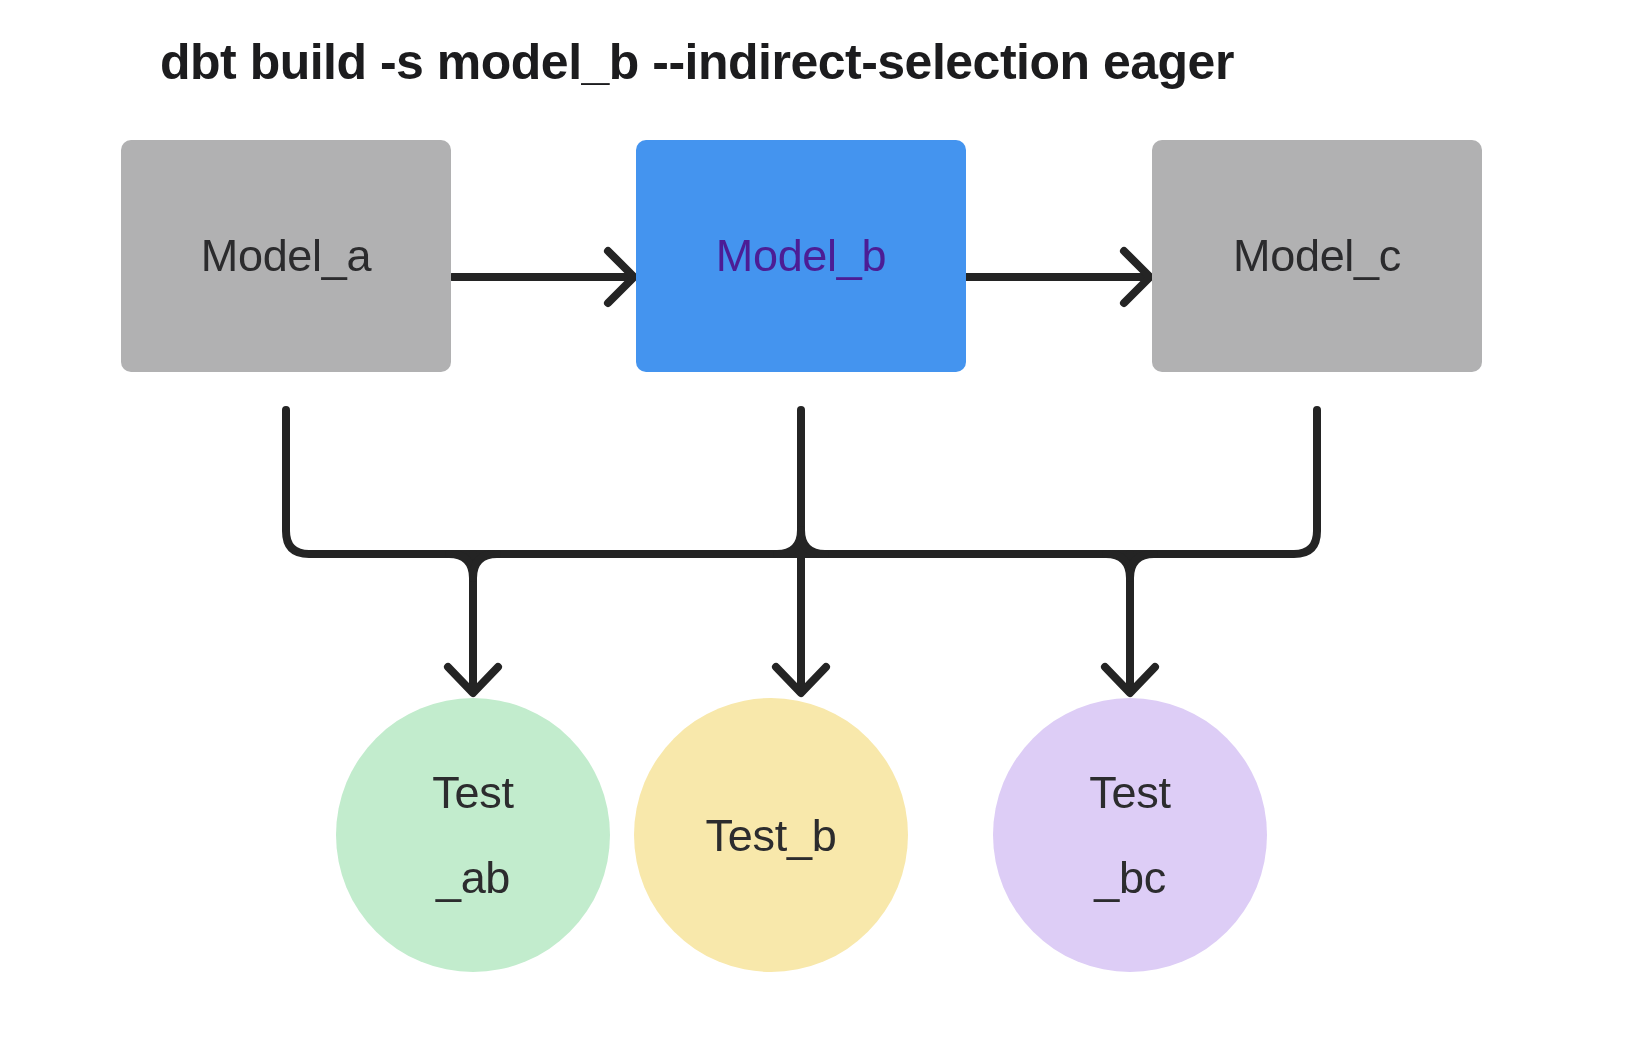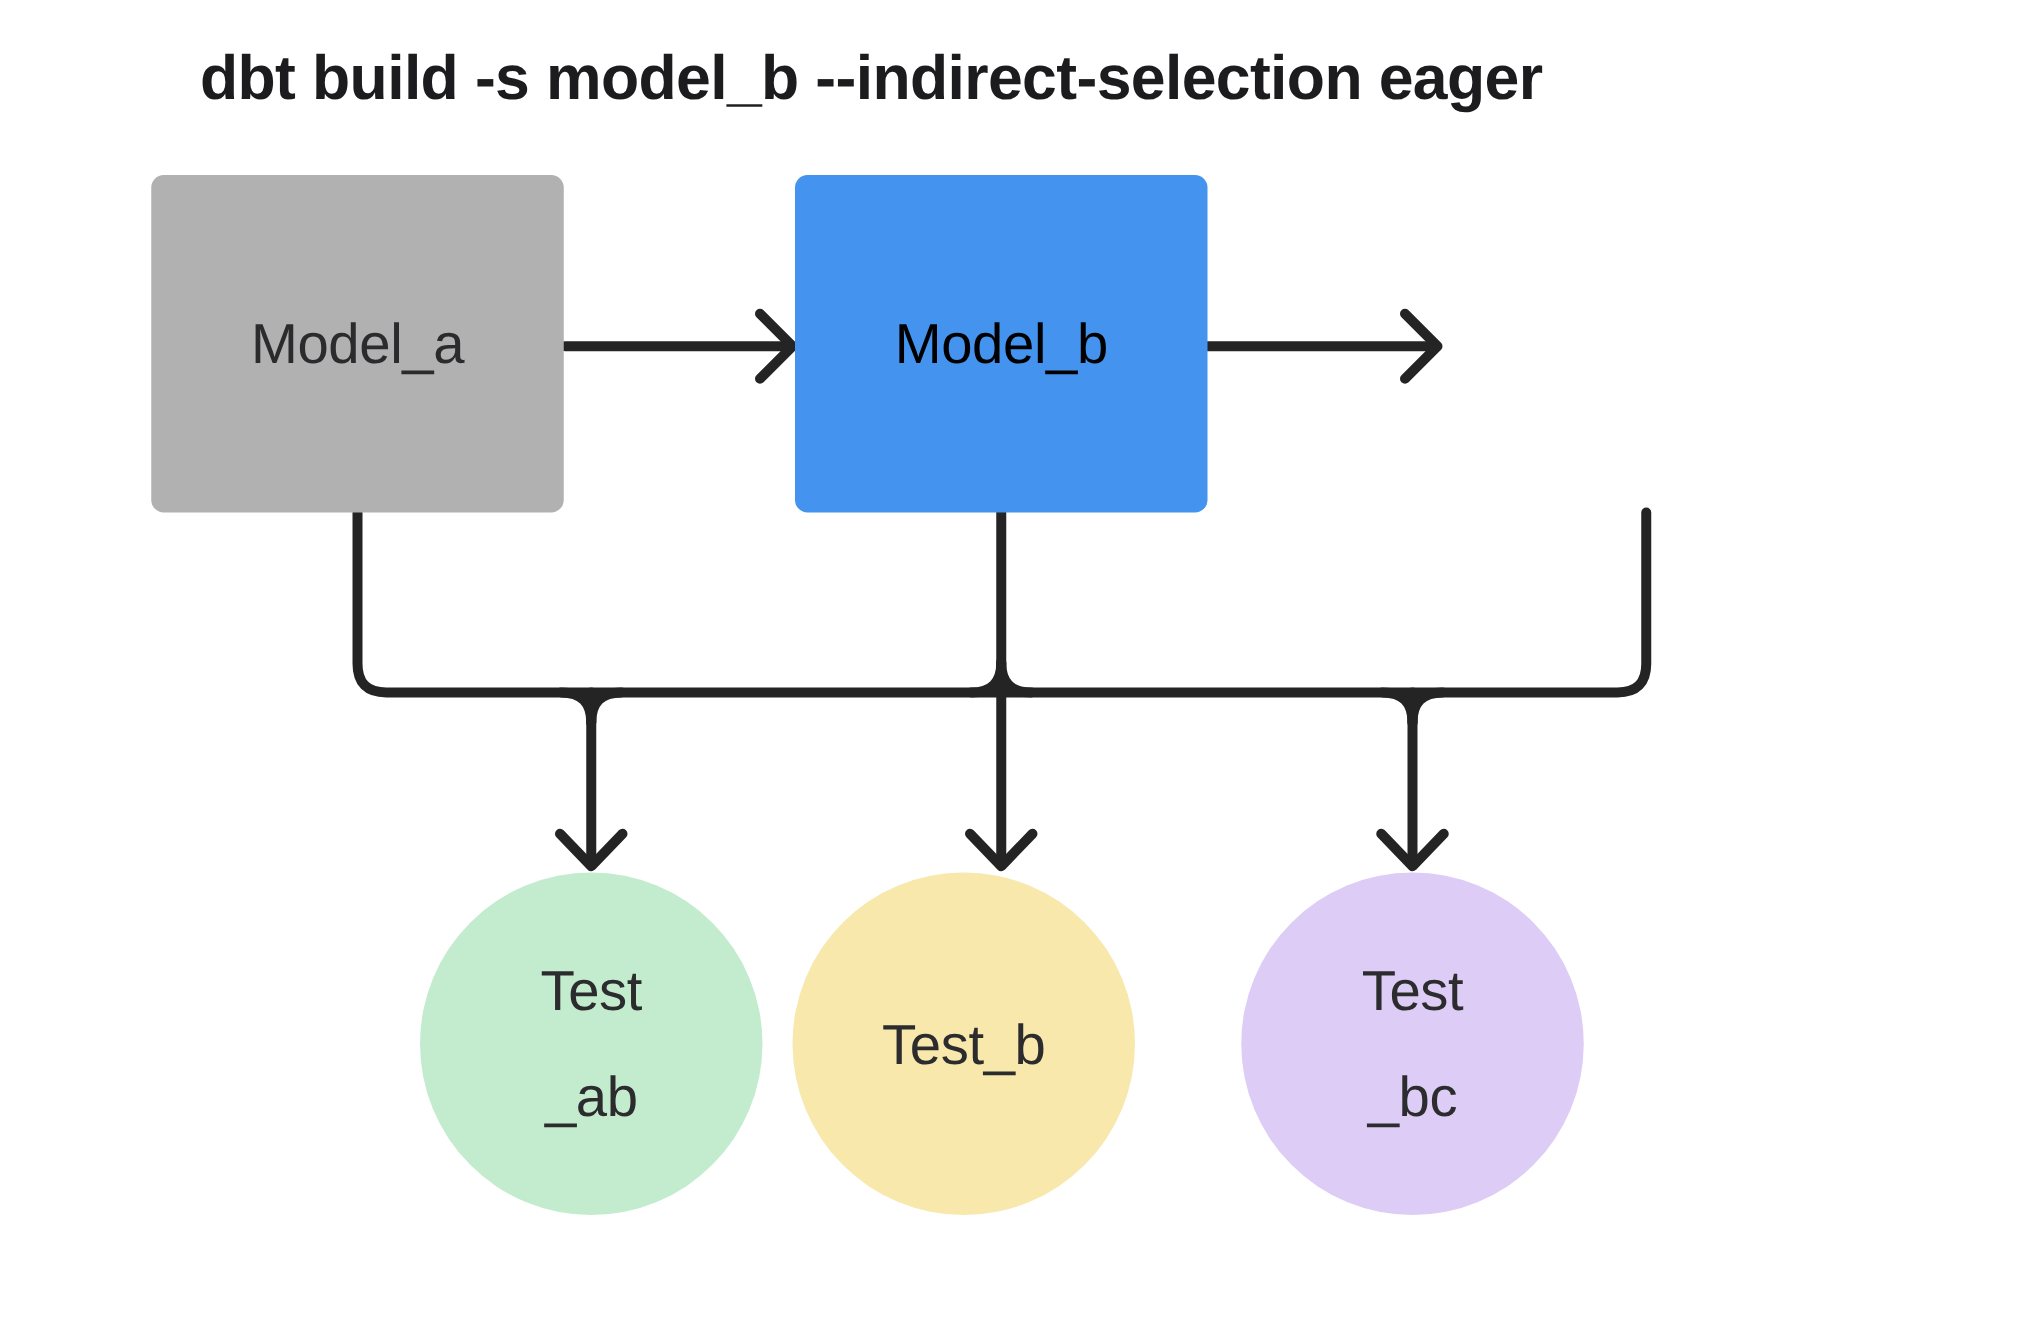--- a/index.html
+++ b/index.html
@@ -35,32 +35,32 @@
   .edge-layer path {
     fill: none;
     stroke: #242424;
     stroke-width: 8;
     stroke-linecap: round;
     stroke-linejoin: round;
   }
   .node-box {
     position: absolute;
     width: 330px;
-    height: 270px;
+    height: 232px;
     border-radius: 10px;
     display: flex;
     align-items: center;
     justify-content: center;
     font-size: 45px;
     font-weight: 500;
     letter-spacing: -0.3px;
     text-align: right;
   }
   .box-gray  { background: #b1b1b2; color: #2b2b2d; }
-  .box-blue  { background: #4494ef; color: #000000; }
+  .box-blue  { background: #4494ef; color: #4c1d95; }
   .box-a { left: 121px;  top: 140px; }
   .box-b { left: 636px;  top: 140px; }
   .box-c { left: 1152px; top: 140px; }
   .test-circle {
     position: absolute;
     width: 274px;
     height: 274px;
     border-radius: 50%;
     display: flex;
     flex-direction: column;
@@ -123,20 +123,23 @@
   </svg>
 
   <div class="node-box box-gray box-a">
     <span>Model_a</span>
   </div>
 
   <div class="node-box box-blue box-b">
     <span>Model_b</span>
   </div>
 
+  <div class="node-box box-gray box-c">
+    <span>Model_c</span>
+  </div>
 
   <div class="test-circle circle-green">
     <span>Test</span>
     <span>_ab</span>
   </div>
 
   <div class="test-circle circle-yellow">
     <span>Test_b</span>
   </div>
 

